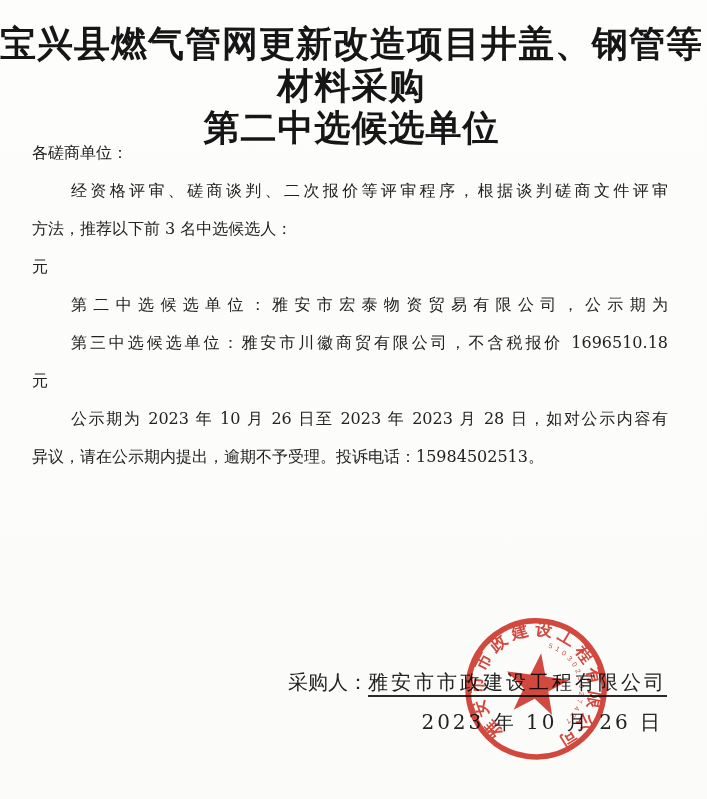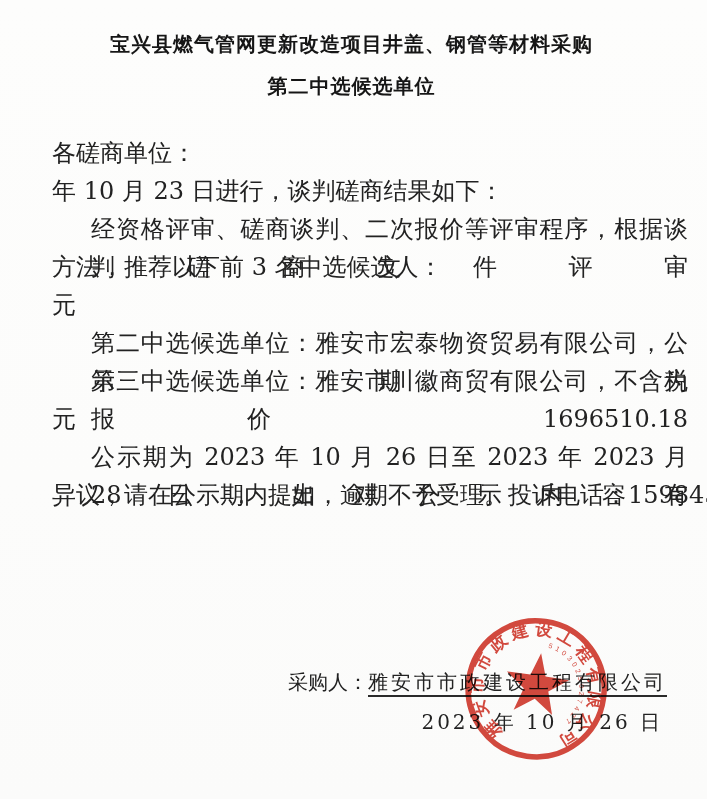--- a/index.html
+++ b/index.html
@@ -16,32 +16,32 @@
   }
 
   .doc-title {
     position: absolute;
     top: 23px;
     left: 0;
     width: 703px;
     text-align: center;
     font-family: "Liberation Sans", sans-serif;
     font-weight: bold;
-    font-size: 20px;
+    font-size: 36px;
     line-height: 42px;
     color: #161616;
     letter-spacing: 1px;
   }
 
   .body-text {
     position: absolute;
     top: 134px;
-    left: 52px;
+    left: 32px;
     width: 636px;
-    font-size: 24px;
+    font-size: 16px;
     color: #222222;
   }
   .line {
     height: 38px;
     line-height: 38px;
     white-space: nowrap;
     text-align: left;
   }
   .line.ind {
     padding-left: 39px;
@@ -89,21 +89,20 @@
 
 <div class="page">
 
   <div class="doc-title">
     <div>宝兴县燃气管网更新改造项目井盖、钢管等材料采购</div>
     <div>第二中选候选单位</div>
   </div>
 
   <div class="body-text">
     <div class="line">各磋商单位：</div>
-    <div class="line">年 10 月 23 日进行，谈判磋商结果如下：</div>
     <div class="line ind">经资格评审、磋商谈判、二次报价等评审程序，根据谈判磋商文件评审</div>
     <div class="line">方法，推荐以下前 3 名中选候选人：</div>
     <div class="line">元</div>
     <div class="line ind">第二中选候选单位：雅安市宏泰物资贸易有限公司，公示期为</div>
     <div class="line ind">第三中选候选单位：雅安市川徽商贸有限公司，不含税报价 1696510.18</div>
     <div class="line">元</div>
     <div class="line ind">公示期为 2023 年 10 月 26 日至 2023 年 2023 月 28 日，如对公示内容有</div>
     <div class="line">异议，请在公示期内提出，逾期不予受理。投诉电话：15984502513。</div>
   </div>
 

